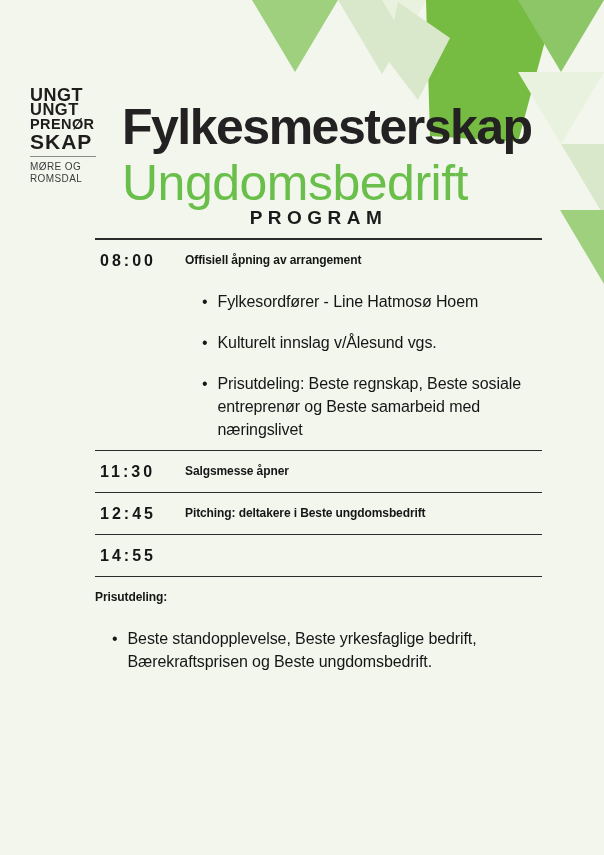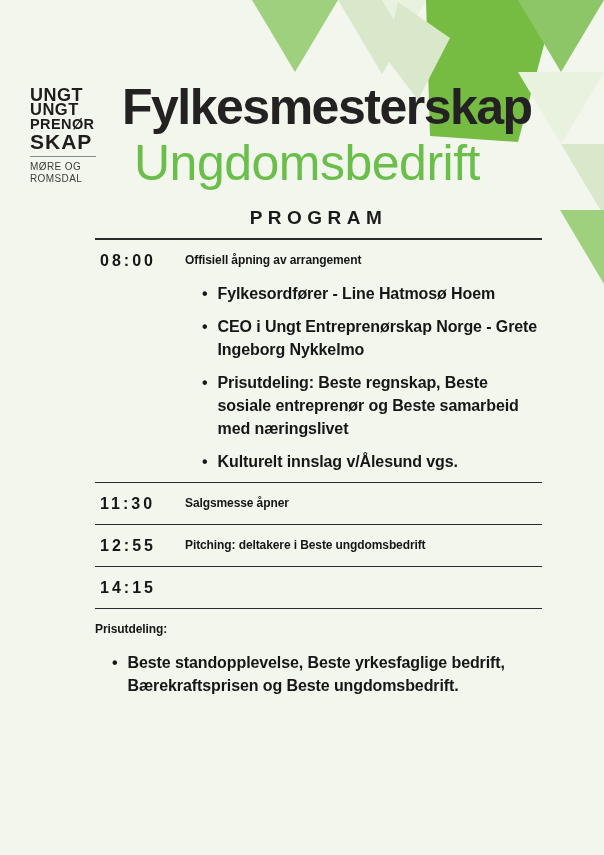--- a/index.html
+++ b/index.html
@@ -19,43 +19,43 @@
   .logo .l{font-weight:800;color:#1f1c1d;letter-spacing:.5px;line-height:14px;}
   .logo .l1{font-size:18px;}
   .logo .l2{font-size:16.5px;line-height:15px;}
   .logo .l3{font-size:14.5px;line-height:15px;letter-spacing:.4px;}
   .logo .l4{font-size:21px;line-height:19px;letter-spacing:1px;}
   .logo .divider{width:66px;border-top:1px solid #8a8a8a;margin:5px 0 4px 0;}
   .logo .r{font-size:10px;color:#3c3c3c;line-height:12px;letter-spacing:.4px;font-weight:400;}
 
   
   .title{position:absolute;left:122px;top:80px;}
-  .title .t1{font-size:50px;font-weight:800;letter-spacing:-1.5px;color:#242122;line-height:55px;}
-  .title .t2{font-size:50px;font-weight:400;letter-spacing:-.5px;color:#6abf4b;line-height:55px;margin-top:1px;margin-left:12px;}
+  .title .t1{font-size:50px;font-weight:800;letter-spacing:-1.5px;color:#242122;line-height:55px;margin-top:20px;}
+  .title .t2{font-size:50px;font-weight:400;letter-spacing:-.5px;color:#6abf4b;line-height:55px;margin-top:1px;}
 
   
   .content{position:absolute;top:207px;left:0;right:0;}
   .program-heading{
     margin:0 62px 0 95px;text-align:center;
     font-size:19px;font-weight:800;letter-spacing:5.5px;color:#1b1b1b;
   }
   .rule{margin:9px 62px 0 95px;border-top:2px solid #2b2b2b;}
   .sched{margin:0 62px 0 95px;}
   .row{display:flex;padding:9px 0;}
   .row.sep{border-bottom:1.6px solid #2b2b2b;}
   .time{
     width:85px;padding-left:5px;flex:none;
     font-size:16px;font-weight:700;letter-spacing:3px;line-height:23px;color:#161616;
   }
   .desc{flex:1;}
   .desc-title{font-size:12px;font-weight:700;line-height:23px;color:#161616;letter-spacing:-.1px;}
   ul.bullets{list-style:none;margin:0;padding:0 0 0 17px;}
   ul.bullets li{
-    display:flex;font-size:16px;font-weight:700;line-height:23px;
-    color:#161616;margin-top:10px;letter-spacing:-.1px;
+    display:flex;font-size:16px;font-weight:400;line-height:23px;
+    color:#161616;margin-top:18px;letter-spacing:-.1px;
   }
   ul.bullets li::before{content:"\2022";margin-right:10px;}
   ul.bullets:empty{display:none;}
 </style>
 </head>
 <body>
 
 <div class="poster">
 
   <svg class="tri-backdrop" width="604" height="300" viewBox="0 0 604 300" aria-hidden="true">
@@ -90,43 +90,42 @@
     <div class="rule"></div>
 
     <div class="sched">
 
       <div class="row sep">
         <div class="time">08:00</div>
         <div class="desc">
           <div class="desc-title">Offisiell åpning av arrangement</div>
           <ul class="bullets">
             <li>Fylkesordfører - Line Hatmosø Hoem</li>
-            <li>CEO i Ungt Entreprenørskap Norge - Grete Ingeborg Nykkelmo</li>
+            <li>Kulturelt innslag v/Ålesund vgs.</li>
             <li>Prisutdeling: Beste regnskap, Beste sosiale entreprenør og Beste samarbeid med næringslivet</li>
-            <li>Kulturelt innslag v/Ålesund vgs.</li>
           </ul>
         </div>
       </div>
 
       <div class="row sep">
         <div class="time">11:30</div>
         <div class="desc">
           <div class="desc-title">Salgsmesse åpner</div>
         </div>
       </div>
 
       <div class="row sep">
-        <div class="time">12:55</div>
+        <div class="time">12:45</div>
         <div class="desc">
           <div class="desc-title">Pitching: deltakere i Beste ungdomsbedrift</div>
         </div>
       </div>
 
       <div class="row sep">
-        <div class="time">14:15</div>
+        <div class="time">14:55</div>
       </div>
 
       <div class="row">
         <div class="desc">
           <div class="desc-title">Prisutdeling:</div>
           <ul class="bullets">
             <li>Beste standopplevelse, Beste yrkesfaglige bedrift, Bærekraftsprisen og Beste ungdomsbedrift.</li>
           </ul>
         </div>
       </div>

